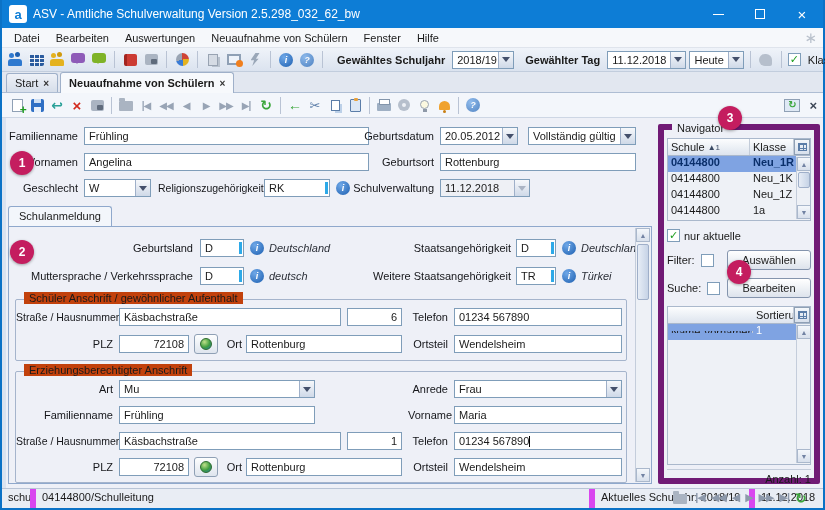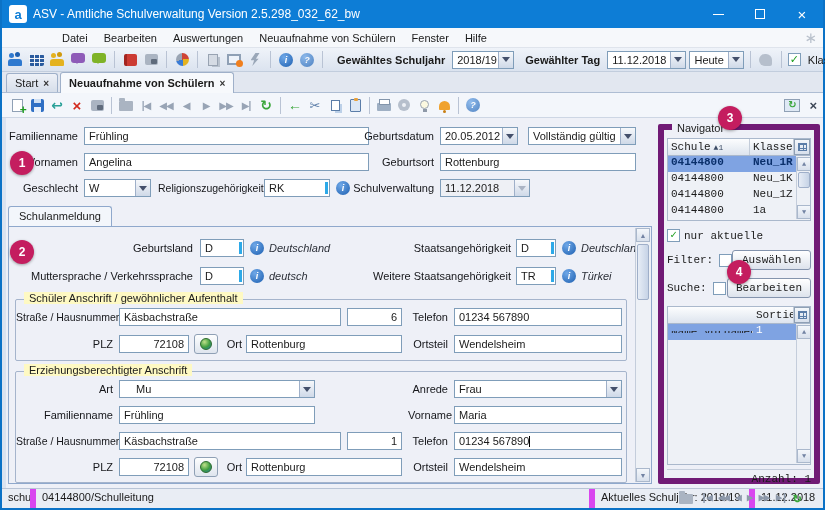--- a/index.html
+++ b/index.html
@@ -106,35 +106,35 @@
   .fld.right { text-align:right; }
   .fld .caret { display:inline-block; width:1px; height:11px; background:#000; vertical-align:-2px; }
   .combo.abs { position:absolute; }
   .info-ic { position:absolute; width:14px; height:14px; border-radius:50%; background:radial-gradient(circle at 35% 30%,#6fa8e8,#1d5fb0); color:#fff; font-size:9px; font-weight:bold; font-style:italic; display:flex; align-items:center; justify-content:center; }
   .hint { position:absolute; font-style:italic; color:#2b2f38; white-space:nowrap; }
 
   .subtab { position:absolute; left:2px; top:88px; height:21px; padding:3px 10px; border:1px solid #8fa8cc; border-bottom:none; border-radius:3px 3px 0 0; background:#f3f6fb; }
   .subpanel { position:absolute; left:2px; top:108px; right:4px; bottom:4px; border:1px solid #8fa8cc; background:#eef0f7; }
 
   .groupbox { position:absolute; left:6px; right:24px; border:1px solid #a5b4cc; border-radius:2px; }
-  .groupbox .legend { position:absolute; top:-8px; left:8px; background:#fef9c3; padding:0 5px; white-space:nowrap; }
+  .groupbox .legend { position:absolute; top:-8px; left:8px; background:#c2410c; padding:0 5px; white-space:nowrap; }
   .globe-btn { position:absolute; width:24px; height:20px; border:1px solid #8fa0b5; border-radius:3px; background:linear-gradient(#fdfefe,#dfe5ee); display:flex; align-items:center; justify-content:center; }
   .globe { width:12px; height:12px; border-radius:50%; background:radial-gradient(circle at 35% 30%,#bfe08a,#3f9e3f 55%,#2277bb); border:1px solid #2b6a2b; }
 
   
   .vscroll { position:absolute; width:15px; background:#eef1f6; border-left:1px solid #c4cddb; }
   .sarrow { position:absolute; left:0; width:14px; height:14px; background:linear-gradient(#f4f7fb,#d8e0ec); border:1px solid #aab8cc; color:#7283a3; font-size:7px; display:flex; align-items:center; justify-content:center; }
   .sarrow.up { top:0; }
   .sarrow.down { bottom:0; }
   .sthumb { position:absolute; left:1px; width:12px; background:linear-gradient(90deg,#e7edf6,#c6d3e6); border:1px solid #9fafc9; border-radius:2px; }
 
   
   .nav { position:relative; flex:1; margin:0 3px 4px 2px; border:6px solid #701a75; border-radius:2px; margin-top:6px; }
   .nav .legend { position:absolute; top:-8px; left:8px; background:#eef0f7; padding:0 5px; }
-  .nav-inner { position:absolute; inset:8px 3px 3px 3px; display:flex; flex-direction:column;font-family:Liberation Mono, monospace; }
+  .nav-inner { position:absolute; inset:8px 3px 3px 3px; display:flex; flex-direction:column; }
 
   .tbl { border:1px solid #aab8cc; background:#eef1f6; position:relative; }
   .tbl .hd { display:flex; background:linear-gradient(#fcfdfe,#dde4ee); border-bottom:1px solid #aab8cc; height:17px; }
   .tbl .hc { padding:1px 3px; border-right:1px solid #c3ccd9; display:flex; align-items:center; overflow:hidden; white-space:nowrap; }
   .tbl .sort { font-size:8px; color:#3a4a63; margin-left:3px; }
   .cfg-btn { width:16px; height:16px; margin-left:auto; background:linear-gradient(#f4f7fb,#d8e0ec); border:1px solid #8fa0b5; display:flex; align-items:center; justify-content:center; flex:none; }
   .cfg-btn i { width:9px; height:8px; background-image:linear-gradient(#5b7da8 1px,transparent 1px),linear-gradient(90deg,#5b7da8 1px,transparent 1px); background-size:4px 4px; border:1px solid #5b7da8; }
   .tbl .row { display:flex; height:16px; }
   .tbl .c { padding:0 3px; overflow:hidden; white-space:nowrap; }
   .tbl .row.sel { background:#7fa3e2; }
@@ -176,21 +176,21 @@
       <div class="win-btn">
           <span class="glyph-max"></span>
         </div>
       <div class="win-btn">
           <span class="glyph-close">×</span>
         </div>
     </div>
   </div>
 
   <div class="menubar">
-    <span style="display:flex;margin-left:48px;">
+    <span style="display:flex;">
         <span class="menu-item">Datei</span>
         <span class="menu-item">Bearbeiten</span>
         <span class="menu-item">Auswertungen</span>
         <span class="menu-item">Neuaufnahme von Schülern</span>
         <span class="menu-item">Fenster</span>
         <span class="menu-item">Hilfe</span>
       </span>
     <span class="spinner">∗</span>
   </div>
 
@@ -423,21 +423,21 @@
             </span>
           <span class="flabel" style="left:206px;top:38px;width:20px;">Ort</span>
           <div class="fld" style="left:230px;top:35px;width:156px;"><span>Rottenburg</span></div>
           <span class="flabel" style="left:392px;top:38px;width:40px;">Ortsteil</span>
           <div class="fld" style="left:438px;top:35px;width:168px;"><span>Wendelsheim</span></div>
         </div>
 
         <div class="groupbox" style="top:144px;height:112px;">
           <span class="legend">Erziehungsberechtigter Anschrift</span>
           <span class="flabel" style="left:0;top:11px;width:97px;">Art</span>
-          <div class="combo abs" style="left:103px;top:8px;width:196px;padding-left:12px;">
+          <div class="combo abs" style="left:103px;top:8px;width:196px;">
             <span class="val">Mu</span>
             <span class="arrow"></span>
           </div>
           <span class="flabel" style="left:392px;top:11px;width:40px;">Anrede</span>
           <div class="combo abs" style="left:438px;top:8px;width:168px;">
             <span class="val">Frau</span>
             <span class="arrow"></span>
           </div>
           <span class="flabel" style="left:0;top:37px;width:97px;">Familienname</span>
           <div class="fld" style="left:103px;top:34px;width:196px;"><span>Frühling</span></div>

